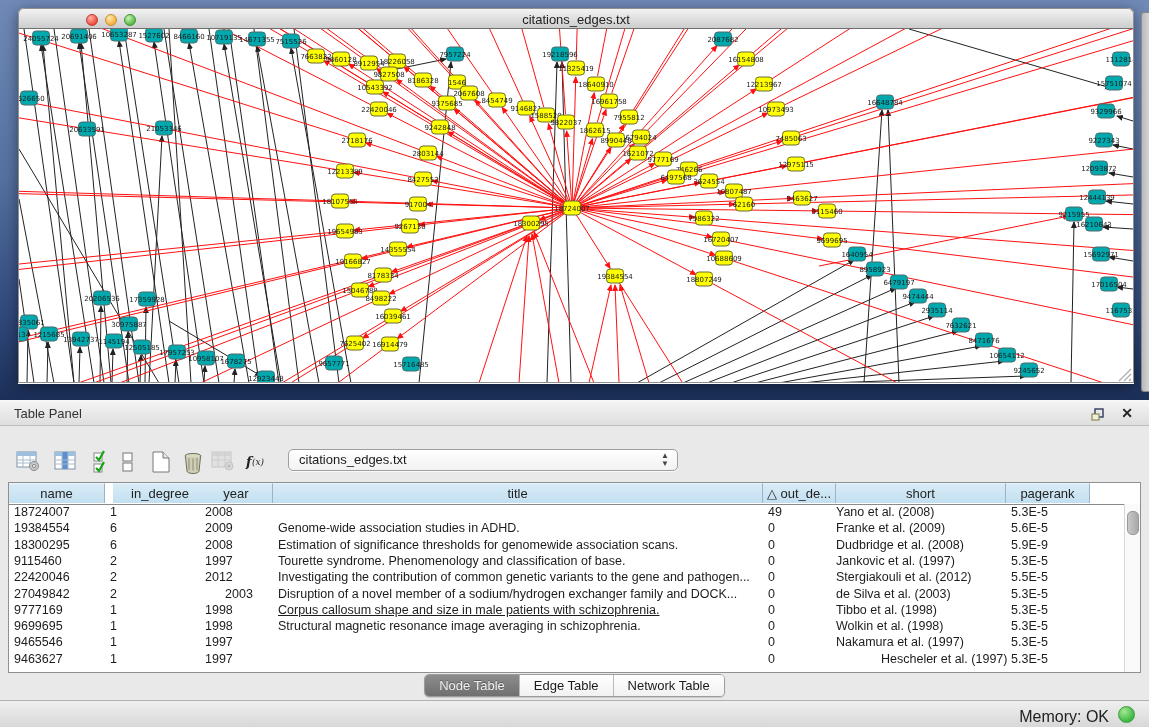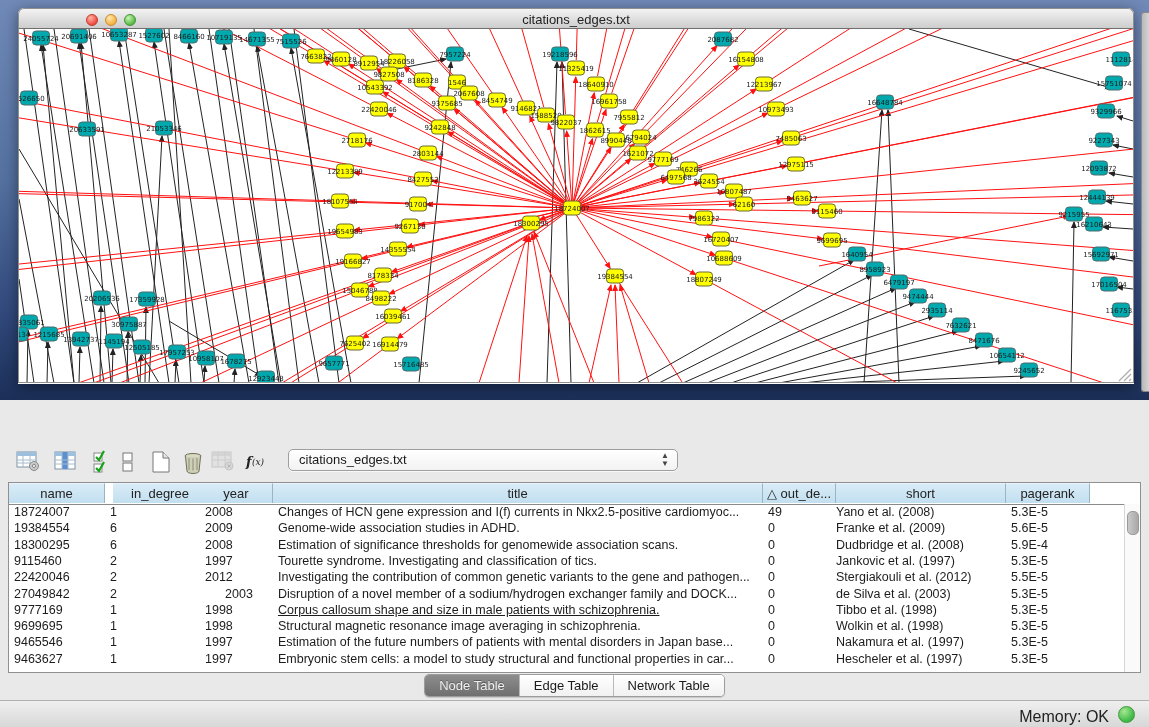--- a/index.html
+++ b/index.html
@@ -730,20 +730,30 @@
       <svg width="16" height="16">
           <path d="M15,3 L3,15 M15,8 L8,15 M15,13 L13,15" stroke="#7a7a7a" stroke-width="1.3" fill="none"></path>
         </svg>
     </div>
   </div>
   <div class="right-sliver"></div>
   <div class="splitter">▲<br>▼</div>
 </div>
 
 <div class="table-panel">
+  <div class="tp-header">
+    <span class="tp-title">Table Panel</span>
+    <span class="float-icon">
+      <svg width="14" height="13">
+          <rect x="4" y="1" width="8" height="8" fill="none" stroke="#2e3a5c" stroke-width="1.4"></rect>
+          <rect x="1" y="6" width="7" height="6" fill="#efefdf" stroke="#8a8a55" stroke-width="1.2"></rect>
+        </svg>
+    </span>
+    <span class="close-icon">✕</span>
+  </div>
 
   <div class="tp-toolbar">
     <div id="toolbar-icons">
         <div class="tb-icon" style="left: 16px;"><svg width="24" height="22">
             <rect x="1" y="2" width="19" height="15" fill="#fff" stroke="#7d93a8"></rect>
             <rect x="1" y="2" width="19" height="4" fill="#9cc0df"></rect>
             <path d="M1 10h19M1 13h19M7 2v15M14 2v15" stroke="#a8bccd" fill="none"></path>
             <circle cx="18" cy="16" r="4.5" fill="#c8c8c8" stroke="#8a8a8a"></circle>
             <circle cx="18" cy="16" r="1.6" fill="#efefef" stroke="#8a8a8a"></circle>
           </svg></div>
@@ -798,48 +808,47 @@
         <div class="th" style="left: 264px; width: 490px;">title</div>
         <div class="th" style="left: 754px; width: 73px;">△ out_de...</div>
         <div class="th" style="left: 827px; width: 170px;">short</div>
         <div class="th" style="left: 997px; width: 84px;">pagerank</div>
       </div>
     <div class="tbody" id="tbody">
         <div class="tr" style="top: 0px;">
           <div class="td" style="left: 0px; width: 96px;">18724007</div>
           <div class="td" style="left: 96px; width: 95px;">1</div>
           <div class="td" style="left: 191px; width: 73px;">2008</div>
-          <div class="td" style="left: 264px; width: 490px;">Changes of HCN gene expression and I(f) currents in Nkx2.5-positive cardiomyoc...</div>
           <div class="td" style="left: 754px; width: 73px;">49</div>
           <div class="td center" style="left: 827px; width: 170px;">Yano et al. (2008)</div>
           <div class="td" style="left: 997px; width: 84px;">5.3E-5</div>
         </div>
         <div class="tr" style="top: 16.3px;">
           <div class="td" style="left: 0px; width: 96px;">19384554</div>
           <div class="td" style="left: 96px; width: 95px;">6</div>
           <div class="td" style="left: 191px; width: 73px;">2009</div>
           <div class="td" style="left: 264px; width: 490px;">Genome-wide association studies in ADHD.</div>
           <div class="td" style="left: 754px; width: 73px;">0</div>
           <div class="td center" style="left: 827px; width: 170px;">Franke et al. (2009)</div>
           <div class="td" style="left: 997px; width: 84px;">5.6E-5</div>
         </div>
         <div class="tr" style="top: 32.6px;">
           <div class="td" style="left: 0px; width: 96px;">18300295</div>
           <div class="td" style="left: 96px; width: 95px;">6</div>
           <div class="td" style="left: 191px; width: 73px;">2008</div>
           <div class="td" style="left: 264px; width: 490px;">Estimation of significance thresholds for genomewide association scans.</div>
           <div class="td" style="left: 754px; width: 73px;">0</div>
           <div class="td center" style="left: 827px; width: 170px;">Dudbridge et al. (2008)</div>
-          <div class="td" style="left: 997px; width: 84px;">5.9E-4</div>
+          <div class="td" style="left: 997px; width: 84px;">5.9E-9</div>
         </div>
         <div class="tr" style="top: 48.9px;">
           <div class="td" style="left: 0px; width: 96px;">9115460</div>
           <div class="td" style="left: 96px; width: 95px;">2</div>
           <div class="td" style="left: 191px; width: 73px;">1997</div>
-          <div class="td" style="left: 264px; width: 490px;">Tourette syndrome. Investigating and classification of tics.</div>
+          <div class="td" style="left: 264px; width: 490px;">Tourette syndrome. Phenomenology and classification of base.</div>
           <div class="td" style="left: 754px; width: 73px;">0</div>
           <div class="td center" style="left: 827px; width: 170px;">Jankovic et al. (1997)</div>
           <div class="td" style="left: 997px; width: 84px;">5.3E-5</div>
         </div>
         <div class="tr" style="top: 65.2px;">
           <div class="td" style="left: 0px; width: 96px;">22420046</div>
           <div class="td" style="left: 96px; width: 95px;">2</div>
           <div class="td" style="left: 191px; width: 73px;">2012</div>
           <div class="td" style="left: 264px; width: 490px;">Investigating the contribution of common genetic variants to the gene and pathogen...</div>
           <div class="td" style="left: 754px; width: 73px;">0</div>
@@ -870,32 +879,30 @@
           <div class="td" style="left: 191px; width: 73px;">1998</div>
           <div class="td" style="left: 264px; width: 490px;">Structural magnetic resonance image averaging in schizophrenia.</div>
           <div class="td" style="left: 754px; width: 73px;">0</div>
           <div class="td center" style="left: 827px; width: 170px;">Wolkin et al. (1998)</div>
           <div class="td" style="left: 997px; width: 84px;">5.3E-5</div>
         </div>
         <div class="tr" style="top: 130.4px;">
           <div class="td" style="left: 0px; width: 96px;">9465546</div>
           <div class="td" style="left: 96px; width: 95px;">1</div>
           <div class="td" style="left: 191px; width: 73px;">1997</div>
-          <div class="td" style="left: 264px; width: 490px;">Estimation of the future numbers of patients with mental disorders in Japan base...</div>
           <div class="td" style="left: 754px; width: 73px;">0</div>
           <div class="td center" style="left: 827px; width: 170px;">Nakamura et al. (1997)</div>
           <div class="td" style="left: 997px; width: 84px;">5.3E-5</div>
         </div>
         <div class="tr" style="top: 146.7px;">
           <div class="td" style="left: 0px; width: 96px;">9463627</div>
           <div class="td" style="left: 96px; width: 95px;">1</div>
           <div class="td" style="left: 191px; width: 73px;">1997</div>
-          <div class="td" style="left: 264px; width: 490px;">Embryonic stem cells: a model to study structural and functional properties in car...</div>
           <div class="td" style="left: 754px; width: 73px;">0</div>
-          <div class="td center" style="left: 827px; width: 170px;">Hescheler et al. (1997)</div>
+          <div class="td center" style="left: 872px; width: 170px;">Hescheler et al. (1997)</div>
           <div class="td" style="left: 997px; width: 84px;">5.3E-5</div>
         </div>
       </div>
     <div class="vsb">
         <div class="thumb"></div>
       </div>
   </div>
 
   <div class="tp-tabs">
     <span class="seg" id="tabs">

